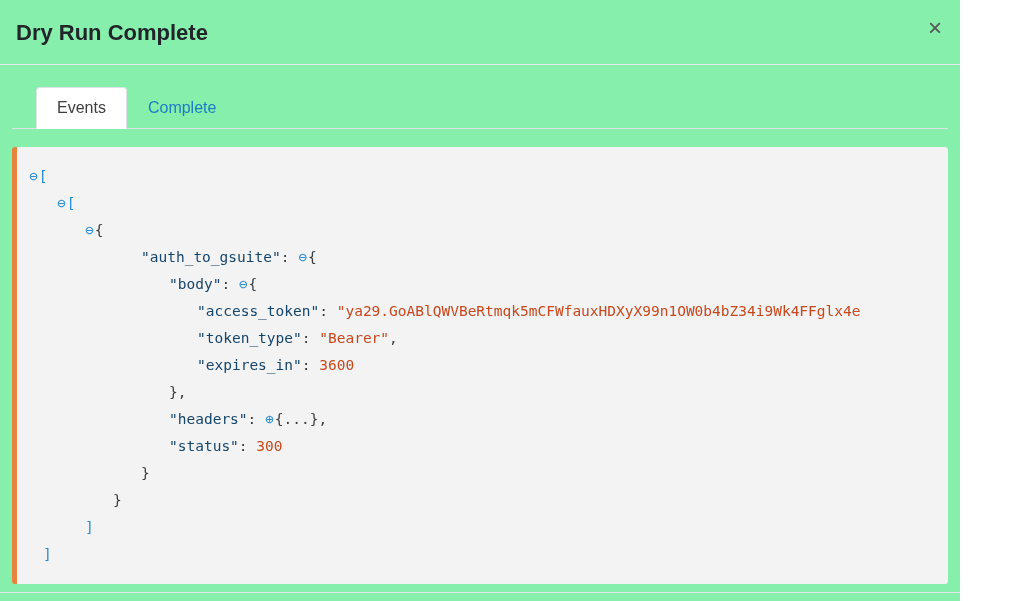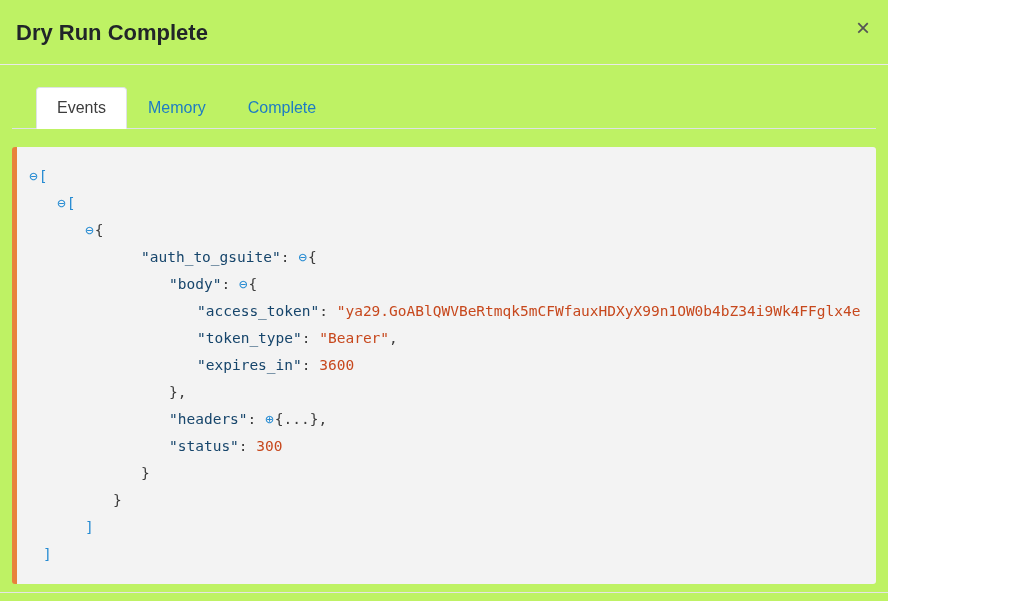--- a/index.html
+++ b/index.html
@@ -3,24 +3,24 @@
 <meta charset="utf-8">
 <style>
   * { box-sizing: border-box; margin: 0; padding: 0; }
   html, body {
     width: 1024px;
     background: #ffffff;
     font-family: "Liberation Sans", sans-serif;
     color: #212529;
   }
   .modal {
-    width: 888px;
+    width: 960px;
     height: 601px;
     position: relative;
-    background: #bef264;
+    background: #86efac;
     overflow: hidden;
   }
   .modal-header {
     position: relative;
     padding: 20px 24px 18px 16px;
     border-bottom: 1px solid #e9e9e9;
   }
   .modal-title {
     font-size: 22px;
     font-weight: 700;
@@ -102,21 +102,20 @@
 
 <div class="modal">
 
   <div class="modal-header">
     <h1 class="modal-title">Dry Run Complete</h1>
     <button class="close-button">×</button>
   </div>
 
   <div class="tabs">
     <div class="tab active">Events</div>
-    <div class="tab">Memory</div>
     <div class="tab">Complete</div>
   </div>
 
   <div class="json-panel" id="json-tree">
       <div class="json-line" style="padding-left: 0px;"><span class="tok tok-toggle_minus">⊖</span><span class="tok tok-bracket">[</span></div>
       <div class="json-line" style="padding-left: 28px;"><span class="tok tok-toggle_minus">⊖</span><span class="tok tok-bracket">[</span></div>
       <div class="json-line" style="padding-left: 56px;"><span class="tok tok-toggle_minus">⊖</span><span class="tok tok-brace">{</span></div>
       <div class="json-line" style="padding-left: 112px;"><span class="tok tok-key">"auth_to_gsuite"</span><span class="tok tok-colon">: </span><span class="tok tok-toggle_minus">⊖</span><span class="tok tok-brace">{</span></div>
       <div class="json-line" style="padding-left: 140px;"><span class="tok tok-key">"body"</span><span class="tok tok-colon">: </span><span class="tok tok-toggle_minus">⊖</span><span class="tok tok-brace">{</span></div>
       <div class="json-line" style="padding-left: 168px;"><span class="tok tok-key">"access_token"</span><span class="tok tok-colon">: </span><span class="tok tok-string">"ya29.GoABlQWVBeRtmqk5mCFWfauxHDXyX99n1OW0b4bZ34i9Wk4FFglx4e</span></div>

